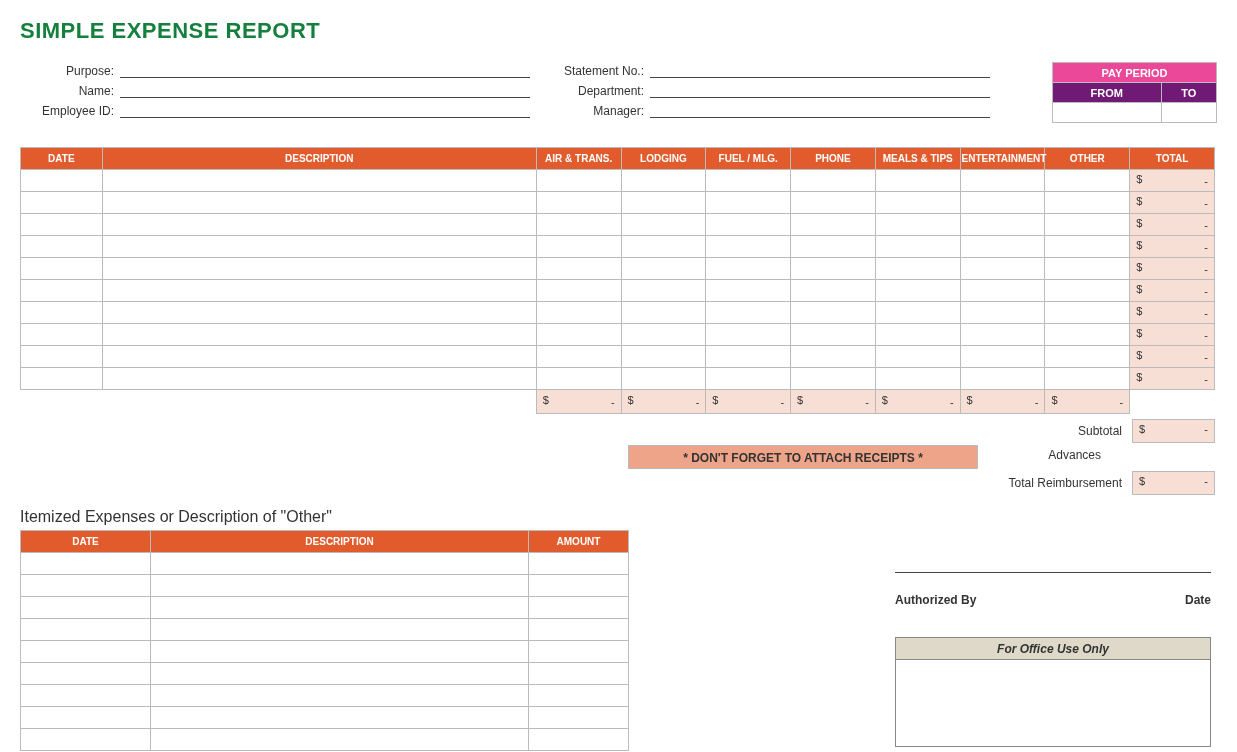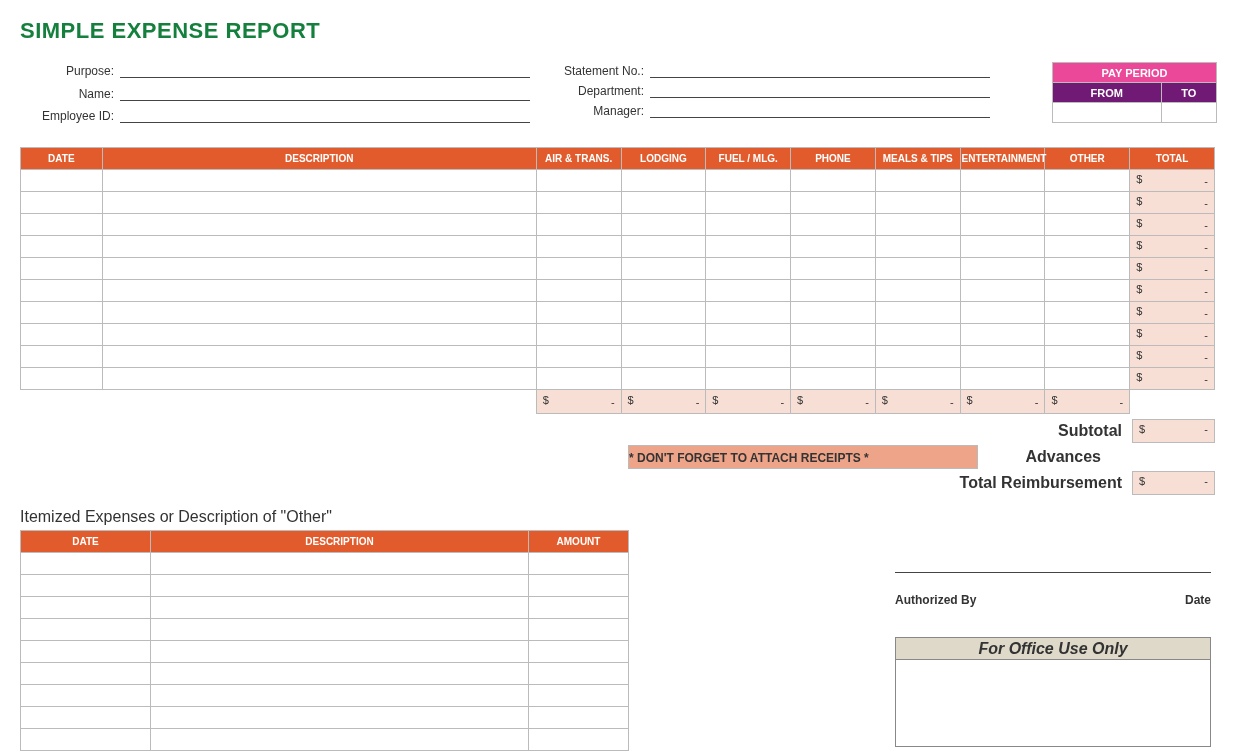--- a/index.html
+++ b/index.html
@@ -23,21 +23,21 @@
   .meta-region {
     display: flex;
     gap: 0;
     margin-bottom: 24px;
   }
   .meta-col {
     display: flex;
     flex-direction: column;
     gap: 4px;
   }
-  .meta-col.left { width: 510px; justify-content: space-between; }
+  .meta-col.left { width: 510px; }
   .meta-col.right { width: 460px; }
   .meta-row { display: flex; align-items: flex-end; }
   .meta-label {
     width: 100px;
     text-align: right;
     padding-right: 6px;
     font-size: 12px;
   }
   .meta-col.right .meta-label { width: 120px; }
   .meta-line {
@@ -115,43 +115,43 @@
     margin-top: 4px;
   }
   .summary-row {
     display: flex;
     align-items: center;
     height: 26px;
   }
   .summary-label {
     flex: 1;
     text-align: right;
-    font-weight: 700;
-    font-size: 16px;
+    font-weight: 400;
+    font-size: 12px;
     padding-right: 10px;
   }
   .summary-val {
     width: 83px;
     height: 24px;
     background: #f7dfd6;
     border: 1px solid #bbb;
     position: relative;
     padding: 3px 6px 0 6px;
     text-align: right;
     font-size: 11px;
   }
   .summary-val .cur { position: absolute; left: 6px; top: 3px; }
   .reminder {
     margin-left: 608px;
     width: 350px;
     height: 24px;
     background: #eea489;
     color: #333;
     font-weight: 700;
-    text-align: left;
+    text-align: center;
     font-size: 12px;
     line-height: 24px;
     border: 1px solid #bbb;
   }
   .reminder-row { position: relative; height: 26px; }
   .reminder-row .summary-label {
     position: absolute;
     right: 104px;
     top: 4px;
   }
@@ -200,21 +200,21 @@
   }
   .office-box {
     border: 1px solid #888;
     height: 110px;
   }
   .office-head {
     background: #ded9c9;
     text-align: center;
     font-style: italic;
     font-weight: 700;
-    font-size: 16px;
+    font-size: 12px;
     height: 22px;
     line-height: 22px;
     border-bottom: 1px solid #888;
   }
 </style>
 </head>
 <body>
 
 <h1 class="title">SIMPLE EXPENSE REPORT</h1>
 

